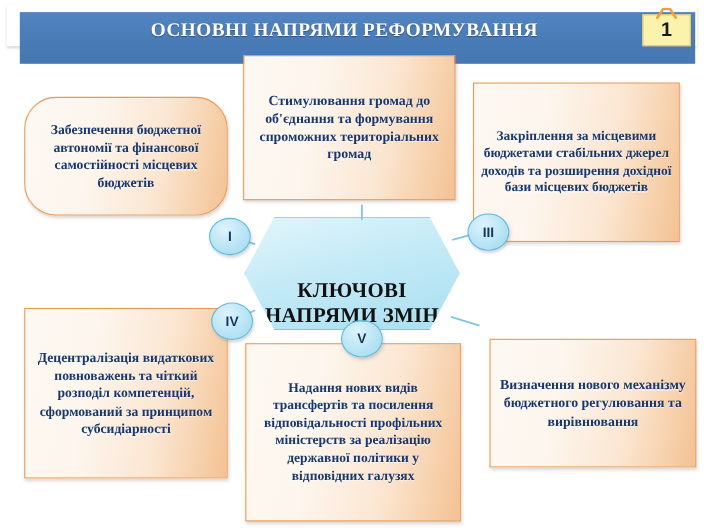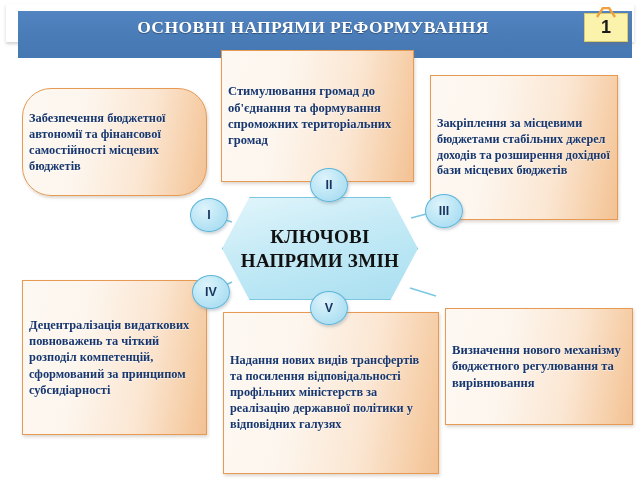--- a/index.html
+++ b/index.html
@@ -103,54 +103,55 @@
         #f6cfa9 88%,
         #f3c193 100%);
     box-shadow: 1px 2px 3px rgba(140,120,100,0.30);
     box-sizing: border-box;
     display: flex;
     align-items: center;
     justify-content: center;
   }
   .tbox .txt {
     width: 100%;
+    text-align: center;
     color: #17376e;
     font-weight: bold;
     font-size: 12.6px;
     line-height: 1.30;
     padding: 2px 6px;
     box-sizing: border-box;
     text-shadow: 0 1px 0 rgba(255,255,255,0.55);
   }
 
   #box1 { left: 22px;  top: 88px;  width: 185px; height: 108px; border-radius: 29px; }
   #box2 { left: 221px; top: 50px;  width: 193px; height: 132px; }
   #box3 { left: 430px; top: 75px;  width: 188px; height: 145px; }
   #box4 { left: 22px;  top: 280px; width: 185px; height: 155px; }
-  #box5 { left: 223px; top: 312px; width: 216px; height: 162px; }
+  #box5 { left: 223px; top: 312px; width: 196px; height: 162px; }
   #box6 { left: 445px; top: 290px; width: 188px; height: 117px; margin-top: 18px; }
 
   #box1 .txt, #box4 .txt { font-size: 12.4px; }
   #box3 .txt { font-size: 12.2px; }
   #box5 .txt { font-size: 12.3px; }
 
   
   .hexagon {
     position: absolute;
     left: 222px;
     top: 197px;
     width: 196px;
     height: 103px;
     background: linear-gradient(165deg, #e2f5fb 0%, #c4eaf6 45%, #a9dff1 100%);
     border: 1px solid #7cc8e2;
     box-sizing: border-box;
     clip-path: polygon(14% 0%, 86% 0%, 100% 50%, 86% 100%, 14% 100%, 0% 50%);
     -webkit-clip-path: polygon(14% 0%, 86% 0%, 100% 50%, 86% 100%, 14% 100%, 0% 50%);
     display: flex;
-    align-items: center;
+    align-items: flex-end;
     justify-content: center;
   }
   .hexagon .htxt {
     width: 100%;
     text-align: center;
     color: #111111;
     font-weight: bold;
     font-size: 19px;
     line-height: 1.22;
     letter-spacing: 0.3px;
@@ -238,18 +239,17 @@
   </div>
   <div class="tbox" id="box6">
     <div class="txt">Визначення нового механізму бюджетного регулювання та вирівнювання</div>
   </div>
 
   <div class="hexagon">
     <div class="htxt">КЛЮЧОВІ НАПРЯМИ ЗМІН</div>
   </div>
 
   <div class="rn" id="rn1">I</div>
-  <div class="rn" id="rn2">II</div>
   <div class="rn" id="rn3">III</div>
   <div class="rn" id="rn4">IV</div>
   <div class="rn" id="rn5">V</div>
 
 </div>
 
 </body></html>

